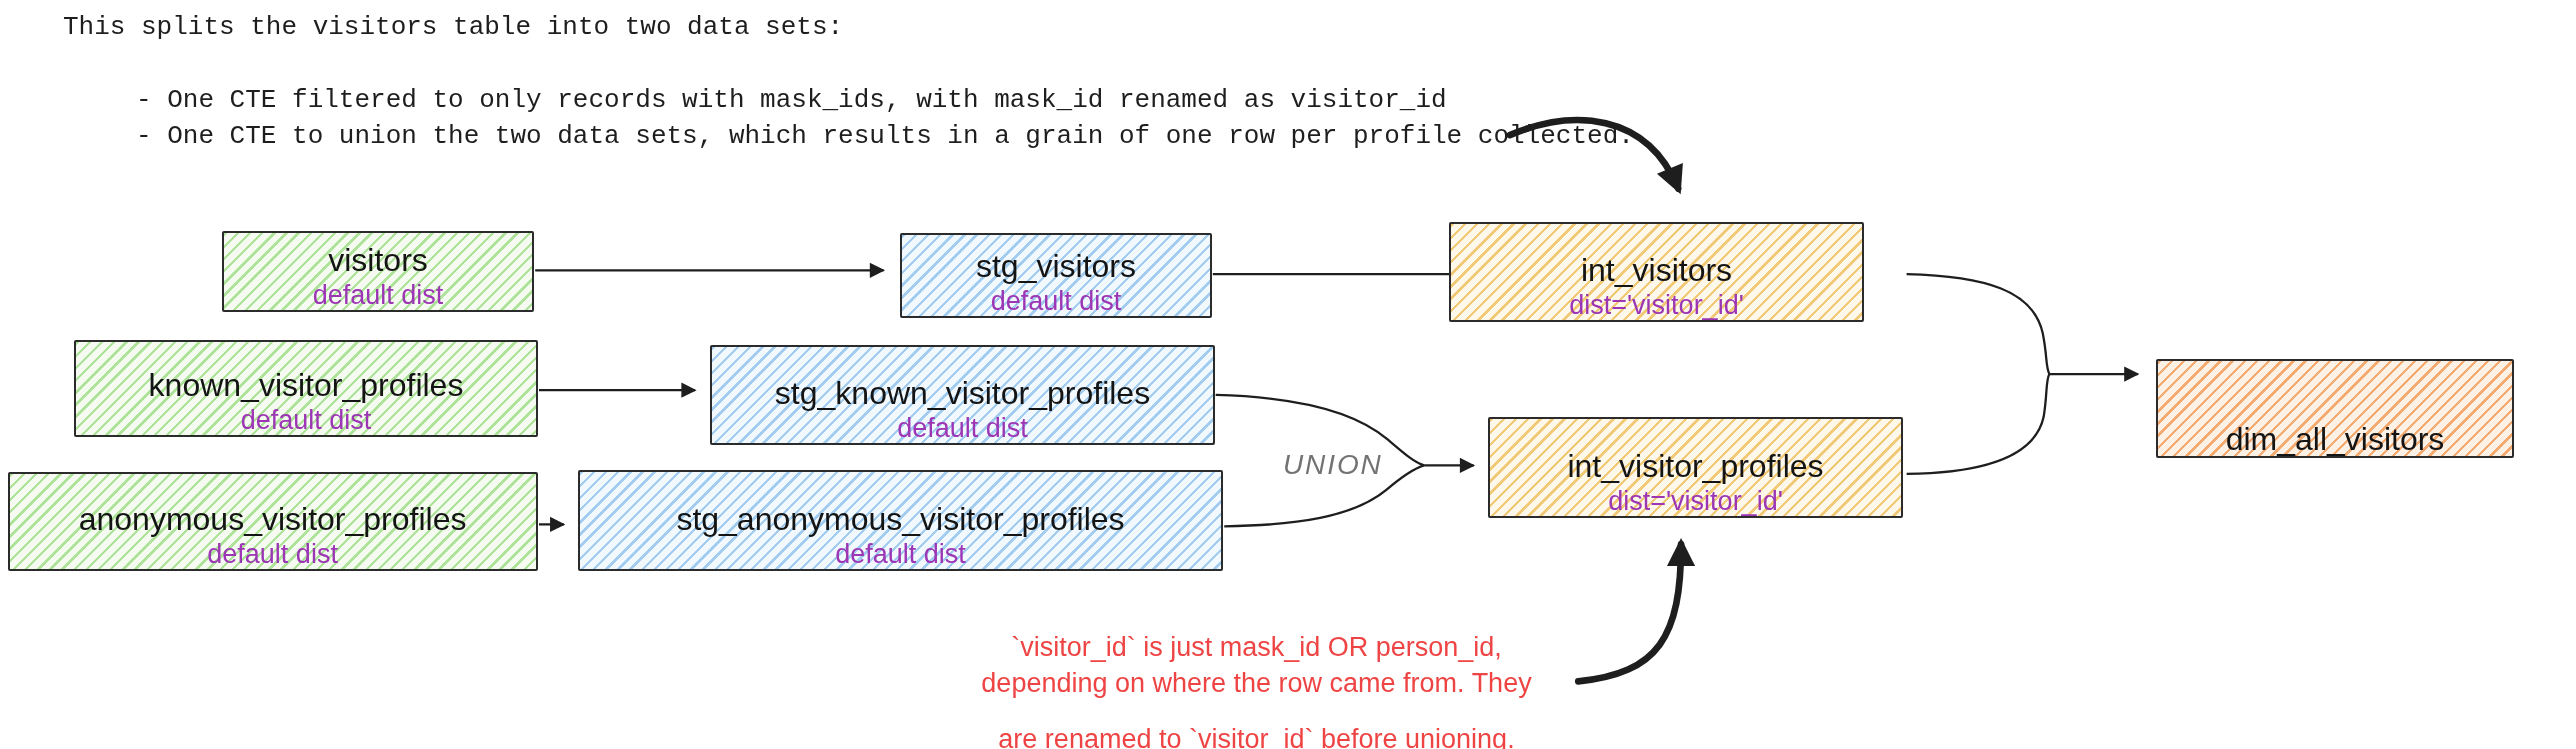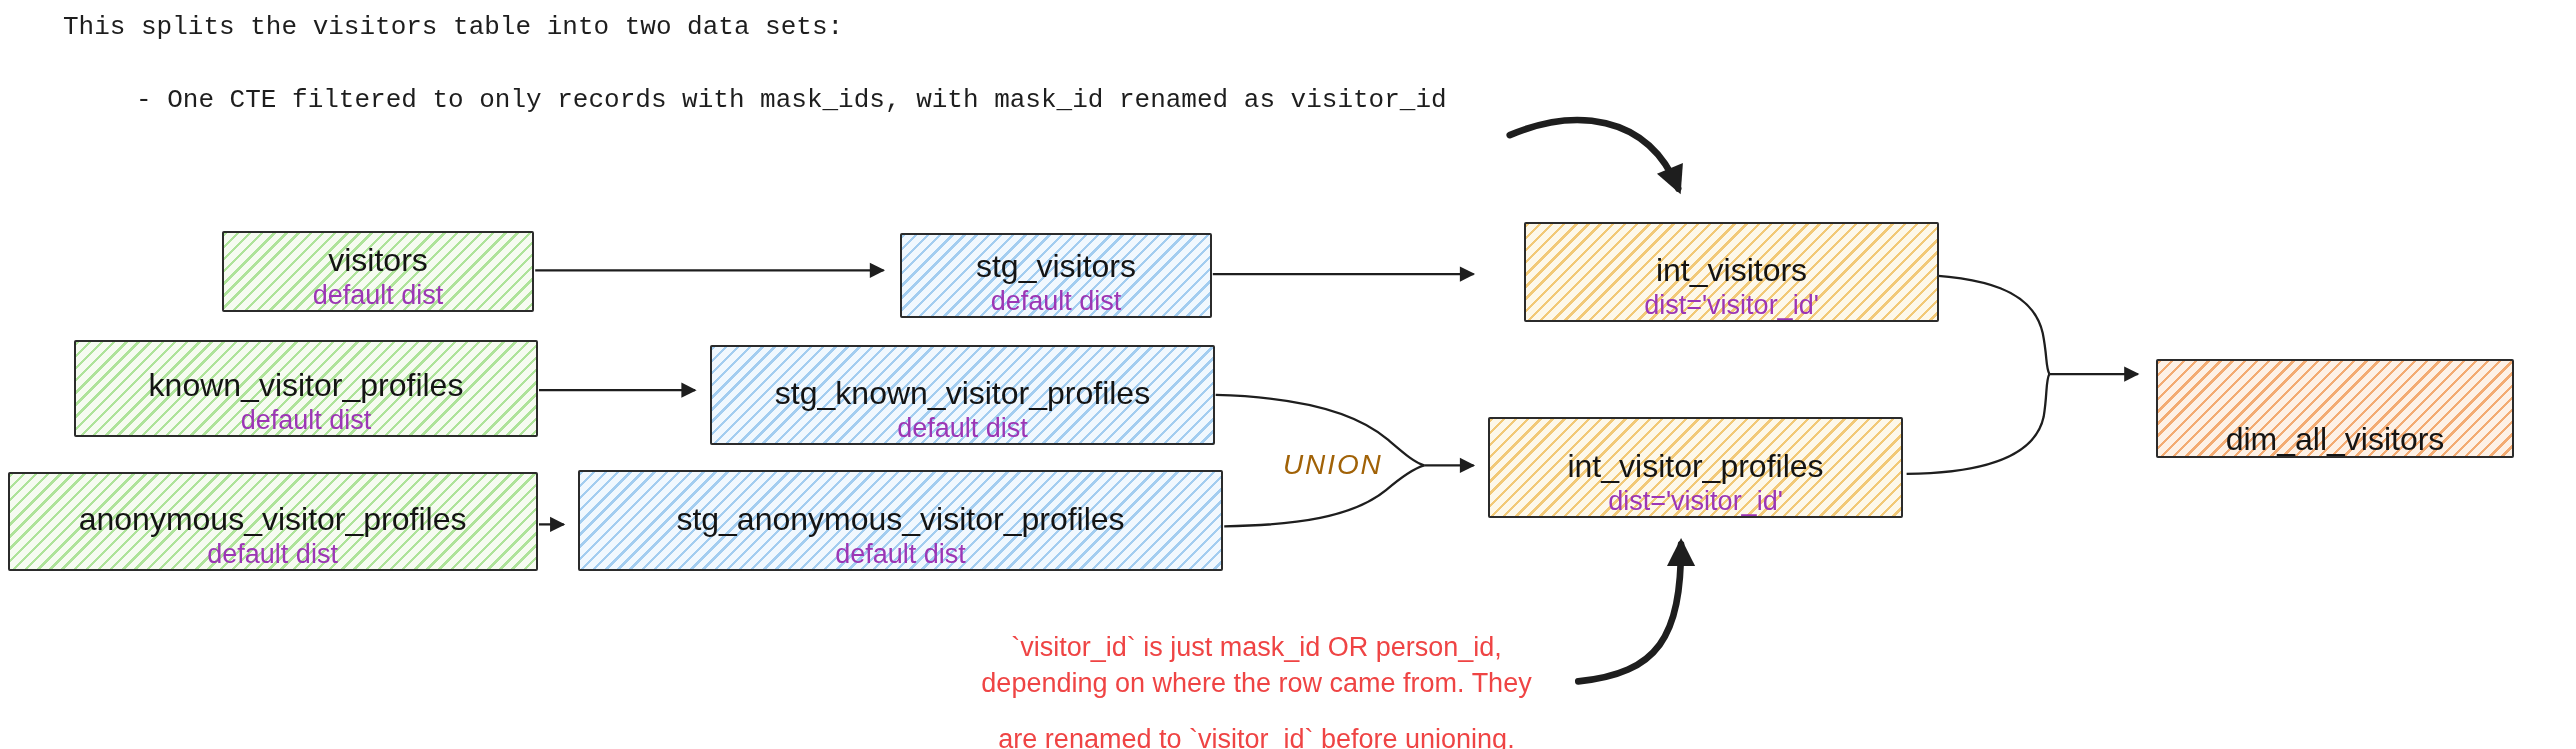--- a/index.html
+++ b/index.html
@@ -28,21 +28,21 @@
     white-space:nowrap;
     color:#ef4444;
     z-index:2;
   }
   .union-label{
     position:absolute;
     left:1283px;top:449px;
     font-size:28px;
     font-style:italic;
     letter-spacing:1.9px;
-    color:#a16207;
+    color:#737373;
     z-index:2;
   }
   .node{
     position:absolute;
     box-sizing:border-box;
     border:2.9px solid #2b2b2b;
     border-radius:1.9px;
     display:flex;flex-direction:column;
     align-items:center;justify-content:flex-end;
     gap:4.8px;
@@ -96,30 +96,31 @@
     <path d="M 2003 288 C 2085 290 2136 305 2146 350 C 2151 375 2149 386 2153 393" stroke="#1e1e1e" stroke-width="2.4" fill="none"></path>
     <path d="M 2003 498 C 2085 497 2138 480 2147 438 C 2151 414 2149 400 2153 393" stroke="#1e1e1e" stroke-width="2.4" fill="none"></path>
     <path d="M 2153 393 L 2246 393" stroke="#1e1e1e" stroke-width="2.4" fill="none" marker-end="url(#arr)"></path>
 
     <path d="M 1586 142 C 1652 114 1730 118 1763 198" stroke="#1e1e1e" stroke-width="7" fill="none" stroke-linecap="round" marker-end="url(#arrBold)"></path>
     <path d="M 1658 716 C 1742 707 1766 670 1766 572" stroke="#1e1e1e" stroke-width="7" fill="none" stroke-linecap="round" marker-end="url(#arrBold)"></path>
   </svg>
 
   <div class="note-line" style="left:63px;top:11.4px">This splits the visitors table into two data sets:</div>
   <div class="note-line" style="left:136px;top:84px">- One CTE filtered to only records with mask_ids, with mask_id renamed as visitor_id</div>
+  <div class="note-line" style="left:136px;top:120px">- One CTE to union the two data sets, which results in a grain of one row per profile collected.</div>
 
   <div class="node green" style="left:222px;top:231px;width:312px;height:81px">
     <div class="title">visitors</div>
     <div class="subtitle">default dist</div>
   </div>
   <div class="node blue" style="left:900px;top:233px;width:312px;height:85px">
     <div class="title">stg_visitors</div>
     <div class="subtitle">default dist</div>
   </div>
-  <div class="node yellow" style="left:1524px;top:222px;width:415px;height:100px">
+  <div class="node yellow" style="left:1449px;top:222px;width:415px;height:100px">
     <div class="title">int_visitors</div>
     <div class="subtitle">dist='visitor_id'</div>
   </div>
 
   <div class="node green" style="left:74px;top:340px;width:464px;height:97px">
     <div class="title">known_visitor_profiles</div>
     <div class="subtitle">default dist</div>
   </div>
   <div class="node blue" style="left:710px;top:345px;width:505px;height:100px">
     <div class="title">stg_known_visitor_profiles</div>

